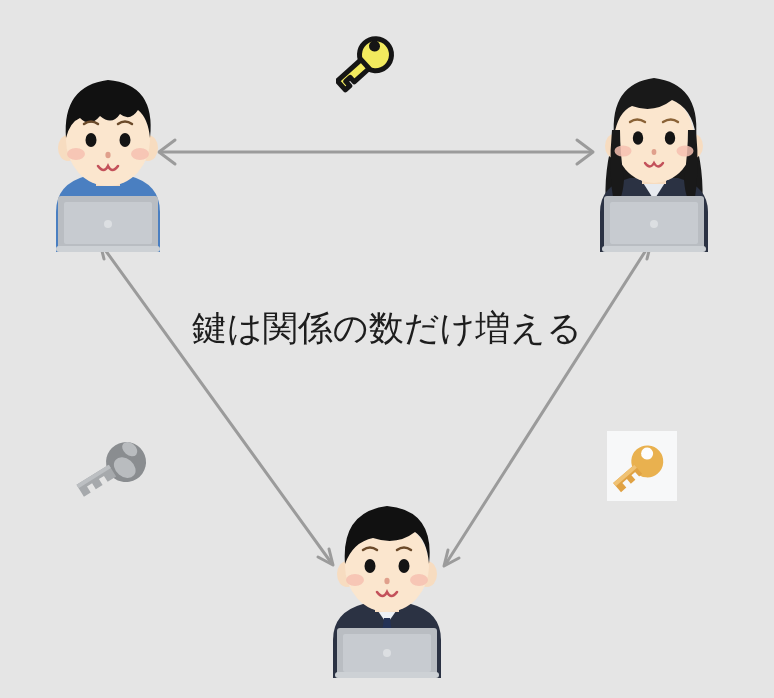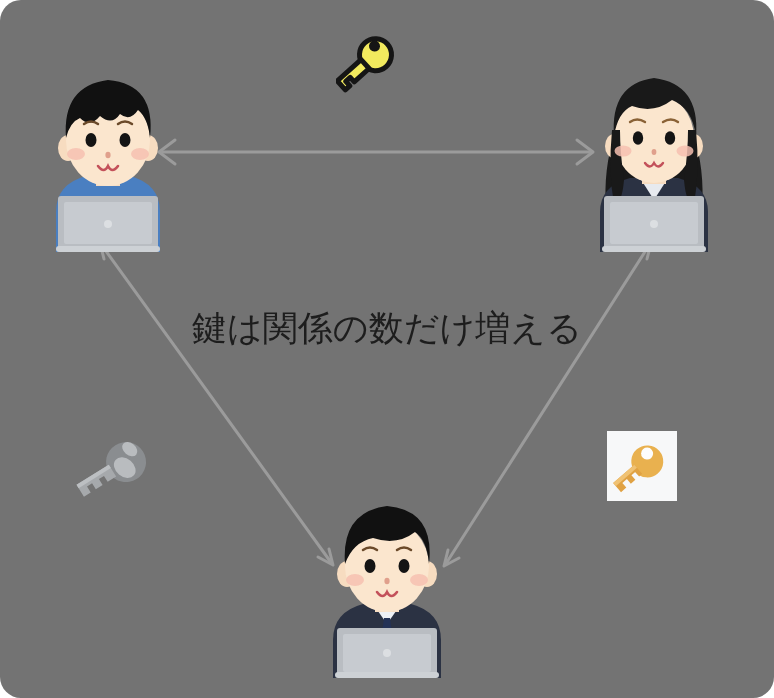--- a/index.html
+++ b/index.html
@@ -7,23 +7,22 @@
     padding: 0;
     background: #ffffff;
   }
   body {
     font-family: "Liberation Sans", "DejaVu Sans", sans-serif;
   }
   #canvas {
     position: relative;
     width: 774px;
     height: 698px;
-    background: #737373;
+    background: #e5e5e5;
     overflow: hidden;
-    border-radius: 21px;
   }
 
   
   #arrows {
     position: absolute;
     left: 0; top: 0;
     width: 774px; height: 698px;
   }
 
   

